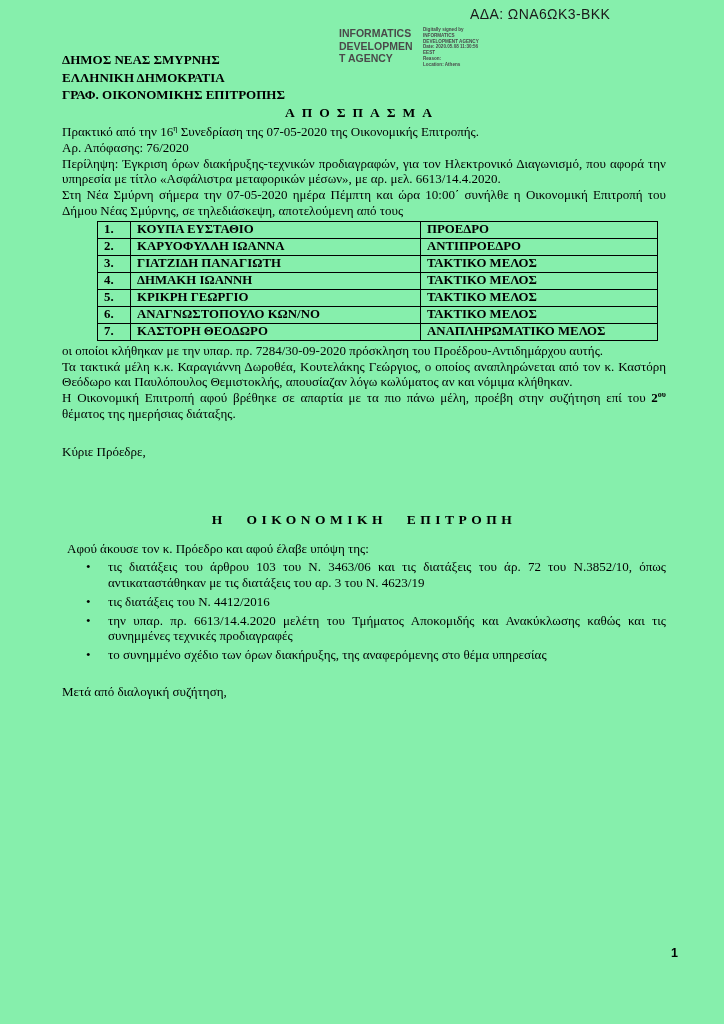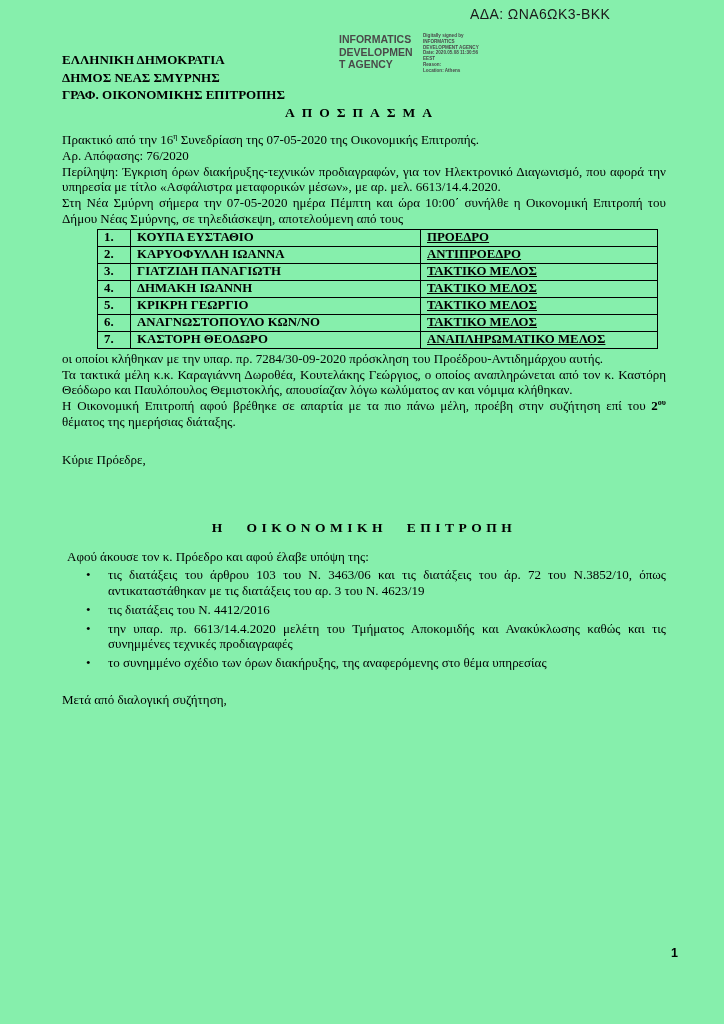--- a/index.html
+++ b/index.html
@@ -16,40 +16,39 @@
   
   .ada {
     position:absolute; top:6px; left:470px;
     font-family:"Liberation Sans", sans-serif;
     font-size:14px; color:#1a1a1a; letter-spacing:0.4px;
   }
   .stamp {
     position:absolute; top:27px; left:339px;
     display:flex; color:#4a4a4a;
     font-family:"Liberation Sans", sans-serif;
-    margin-top:6px;
   }
   .stamp-left { width:80px; font-size:10.5px; font-weight:700; line-height:12.5px; }
   .stamp-right { width:64px; margin-left:4px; font-size:4.6px; line-height:5.8px; font-weight:700; }
   .hdr-left {
     position:absolute; top:51px; left:62px;
     font-weight:700; font-size:13px; line-height:17.5px;
   }
   .hdr-right {
     position:absolute; top:69px; right:57px;
     text-align:right; font-weight:700; font-size:13px; line-height:17.5px;
   }
   .doc-title {
     position:absolute; top:105px; left:0; width:100%;
     text-align:center; font-weight:700; font-size:13.5px;
     letter-spacing:7px;
   }
   
   .content {
-    position:absolute; top:132px; left:62px; width:604px;
+    position:absolute; top:124px; left:62px; width:604px;
     font-size:13px; line-height:15.8px; text-align:justify;
   }
   .content p { margin:0; }
   sup { font-size:8px; line-height:0; vertical-align:super; }
   .b { font-weight:400; }
   table.members {
     border-collapse:collapse;
     margin:2px 0 2px 35px;
     width:560px;
     table-layout:fixed;
@@ -59,21 +58,21 @@
     font-weight:700;
     font-size:12.8px;
     padding:0 6px;
     height:17px;
     text-align:left;
     white-space:nowrap;
     overflow:hidden;
   }
   td.col-num  { width:33px; text-align:center; padding:0 2px; }
   td.col-name { width:290px; }
-  td.col-role { width:237px;text-decoration:underline; }
+  td.col-role { width:237px; }
   .sp22 { height:22px; }
   .sp52 { height:52px; }
   .sp14 { height:14px; }
   .sp18 { height:18px; }
   .committee-heading {
     text-align:center; font-weight:700; font-size:13.5px;
     letter-spacing:4.5px; word-spacing:12px;
   }
   .heard { padding-left:5px; text-align:left; }
   ul.considerations { list-style:none; margin:2px 0 0 0; padding:0; }
@@ -109,22 +108,22 @@
       <div>INFORMATICS</div>
       <div>DEVELOPMENT AGENCY</div>
       <div>Date: 2020.05.08 11:30:56</div>
       <div>EEST</div>
       <div>Reason:</div>
       <div>Location: Athens</div>
     </div>
   </div>
 
   <div class="hdr-left">
+    <div>ΔΗΜΟΣ ΝΕΑΣ ΣΜΥΡΝΗΣ</div>
     <div>ΕΛΛΗΝΙΚΗ ΔΗΜΟΚΡΑΤΙΑ</div>
-    <div>ΔΗΜΟΣ ΝΕΑΣ ΣΜΥΡΝΗΣ</div>
     <div>ΓΡΑΦ. ΟΙΚΟΝΟΜΙΚΗΣ ΕΠΙΤΡΟΠΗΣ</div>
   </div>
 
 
   <div class="doc-title">ΑΠΟΣΠΑΣΜΑ</div>
 
   <div class="content">
 
     <p><span>Πρακτικό από την 16</span><sup>η</sup><span> Συνεδρίαση της 07-05-2020 της Οικονομικής Επιτροπής.</span></p>
 

